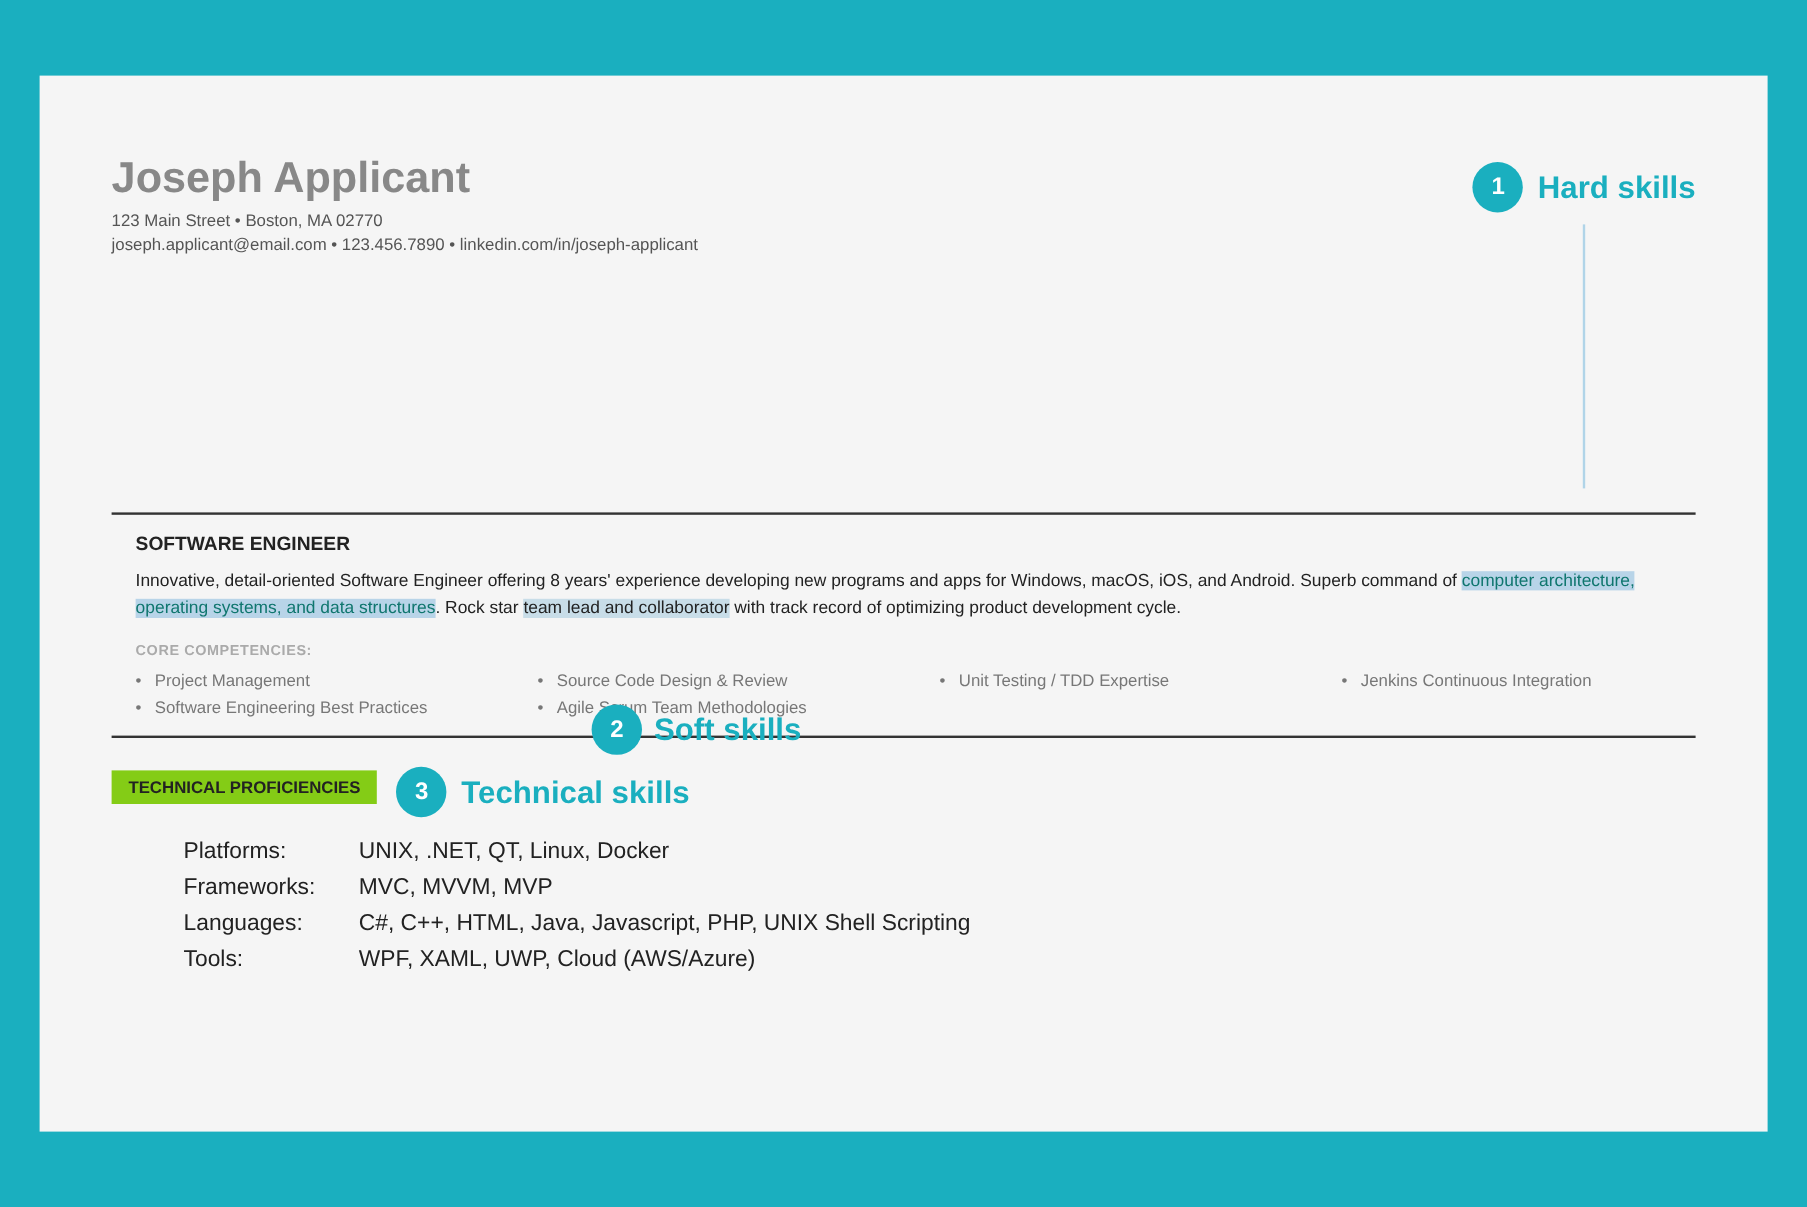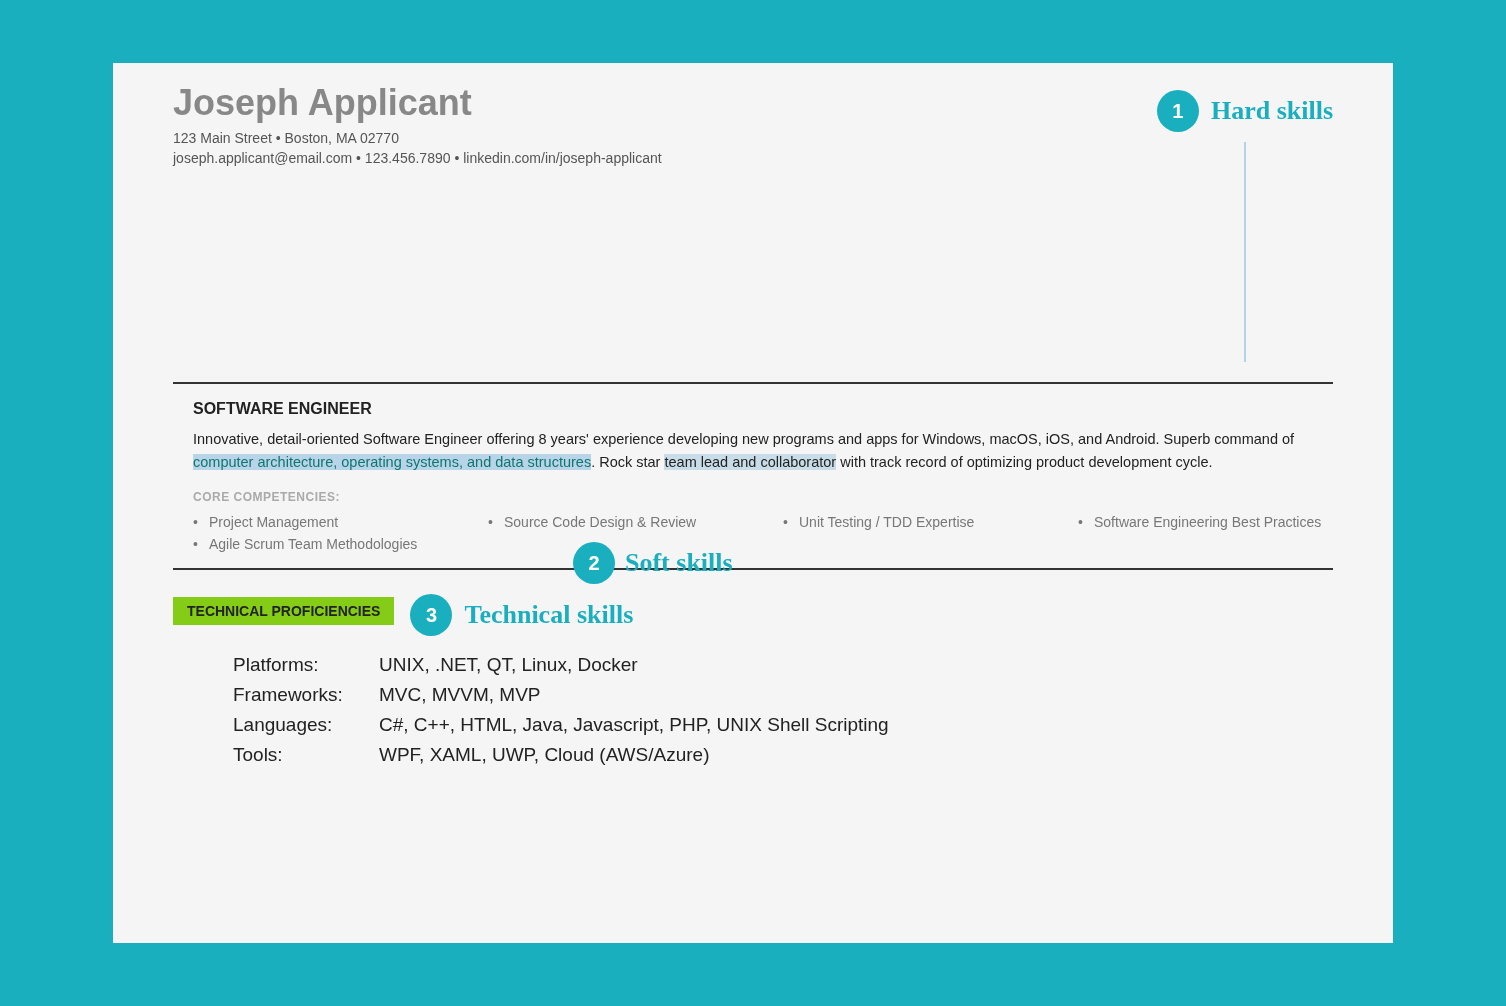--- a/index.html
+++ b/index.html
@@ -9,23 +9,23 @@
       height: 1006px;
       background-color: #1aafbf;
       display: flex;
       align-items: center;
       justify-content: center;
       font-family: Arial, sans-serif;
     }
 
     .resume-container {
       background: #f5f5f5;
-      width: 1280px;
+      width: 1440px;
       min-height: 880px;
-      padding: 19px 60px 48px 60px;
+      padding: 64px 60px 48px 60px;
       position: relative;
     }
 
     
     .header {
       display: flex;
       justify-content: space-between;
       align-items: flex-start;
       margin-bottom: 20px;
     }
@@ -68,21 +68,20 @@
       display: flex;
       align-items: center;
       justify-content: center;
       flex-shrink: 0;
     }
 
     .annotation-label {
       font-size: 26px;
       font-weight: bold;
       color: #1aafbf;
-      font-family: Liberation Serif, serif;
     }
 
     .divider {
       border: none;
       border-top: 2px solid #333;
       margin: 16px 0;
     }
 
     .vertical-line-container {
       display: flex;
@@ -241,20 +240,21 @@
       <div class="annotation-badge">2</div>
       <div class="annotation-label">Soft skills</div>
     </div>
 
     <div class="competencies-label">CORE COMPETENCIES:</div>
 
     <div class="competencies-grid">
       <div class="competency-item">Project Management</div>
       <div class="competency-item">Source Code Design &amp; Review</div>
       <div class="competency-item">Unit Testing / TDD Expertise</div>
+      <div class="competency-item">Jenkins Continuous Integration</div>
       <div class="competency-item">Software Engineering Best Practices</div>
       <div class="competency-item">Agile Scrum Team Methodologies</div>
     </div>
 
   </div>
 
   <hr class="divider">
 
   <div>
     <div class="technical-header-row">

